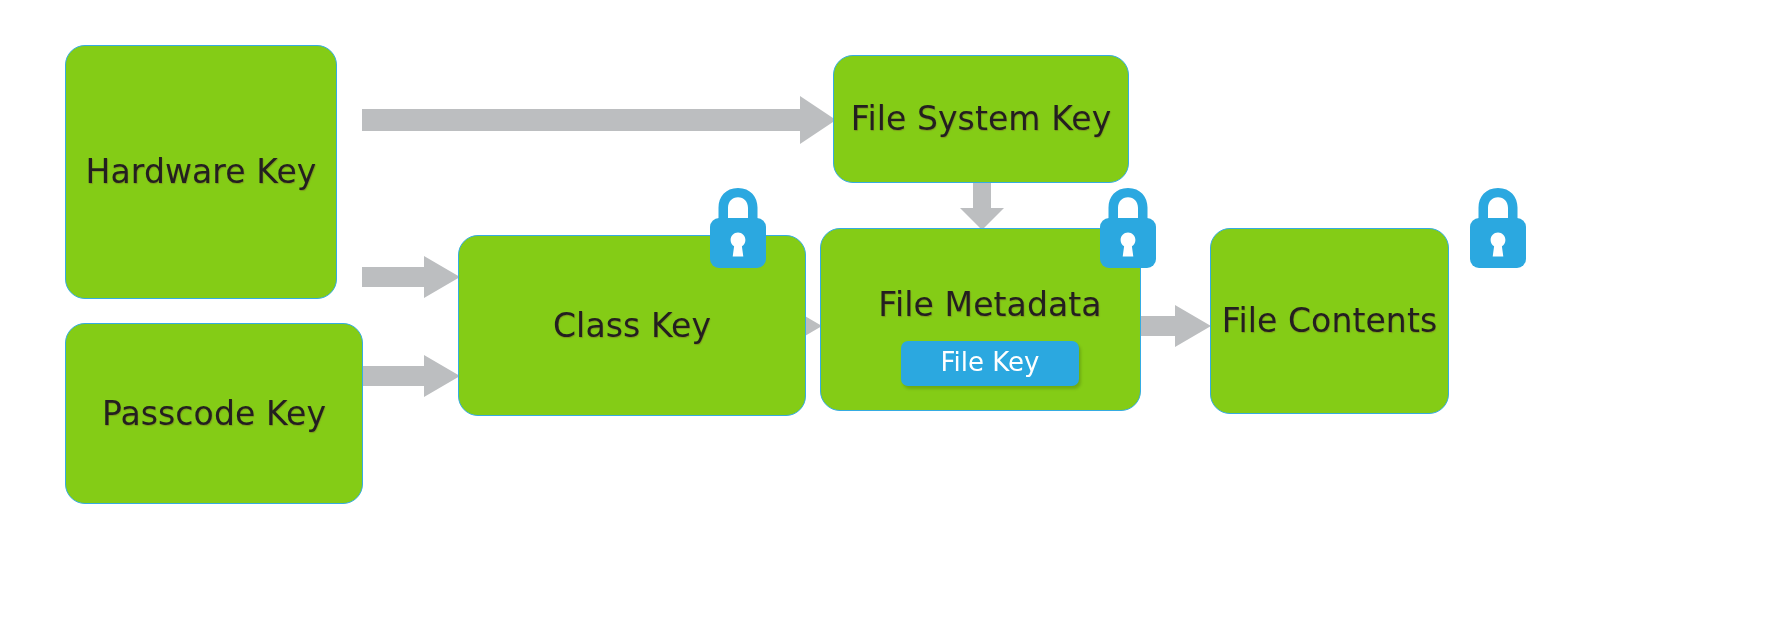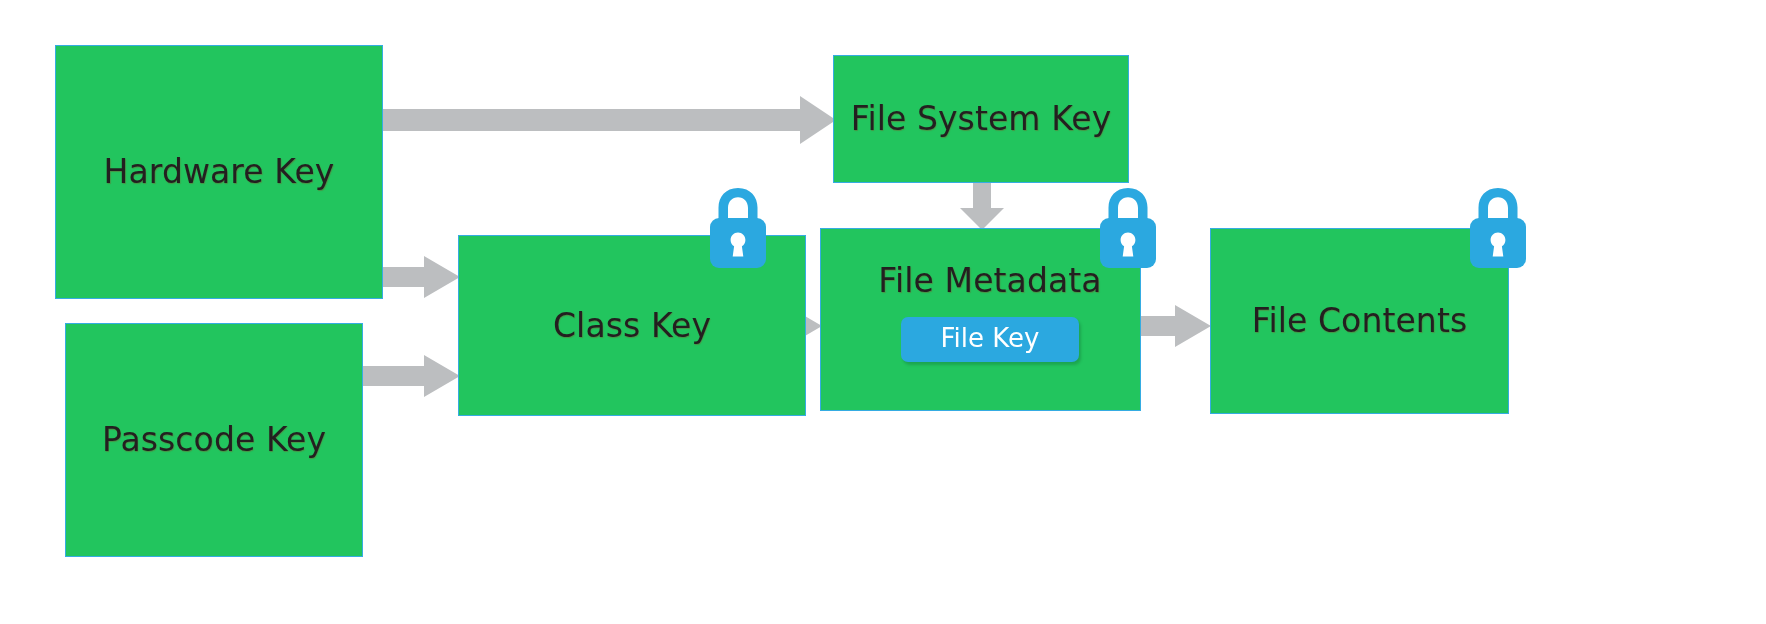--- a/index.html
+++ b/index.html
@@ -12,47 +12,47 @@
     width:1766px;
     height:624px;
     background:#ffffff;
     overflow:hidden;
   }
 
   
   .node{
     position:absolute;
     box-sizing:border-box;
-    background:#22c55e;
+    background:#84cc16;
     border:1.6px solid #35ACE2;
-    border-radius:0;
+    border-radius:20px;
     display:flex;
     align-items:center;
     justify-content:center;
     flex-direction:column;
   }
   .node-label{
     color:#231f20;
     font-size:33px;
     font-weight:400;
     letter-spacing:.1px;
     line-height:1.15;
     white-space:nowrap;
     text-align:center;
     text-shadow:0.6px 0.8px 0.9px rgba(120,90,40,.45);
   }
 
   
-  #node-hardware-key   {left:55px;  top:45px;  width:328px; height:254px;}
-  #node-passcode-key   {left:65px;  top:323px; width:298px; height:234px;}
+  #node-hardware-key   {left:65px;  top:45px;  width:272px; height:254px;}
+  #node-passcode-key   {left:65px;  top:323px; width:298px; height:181px;}
   #node-class-key      {left:458px; top:235px; width:348px; height:181px;}
   #node-file-system-key{left:833px; top:55px;  width:296px; height:128px;}
   #node-file-metadata  {left:820px; top:228px; width:321px; height:183px;
-                        justify-content:flex-start; padding-top:33px;padding-left:19px;}
-  #node-file-contents  {left:1210px;top:228px; width:299px; height:186px;}
+                        justify-content:center; padding-top:33px;padding-left:19px;}
+  #node-file-contents  {left:1210px;top:228px; width:239px; height:186px;}
 
   
   .file-key-pill{
     margin-top:17px;
     background:#2BA8E0;
     color:#ffffff;
     border-radius:7px;
     padding:7px 40px 9px 40px;
     font-size:26px;
     line-height:1.1;

